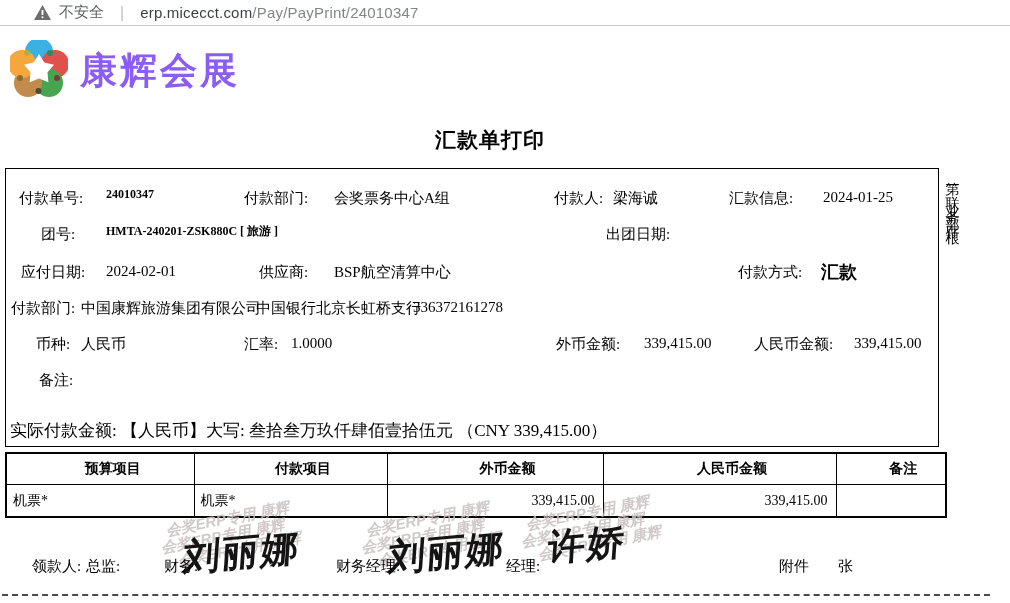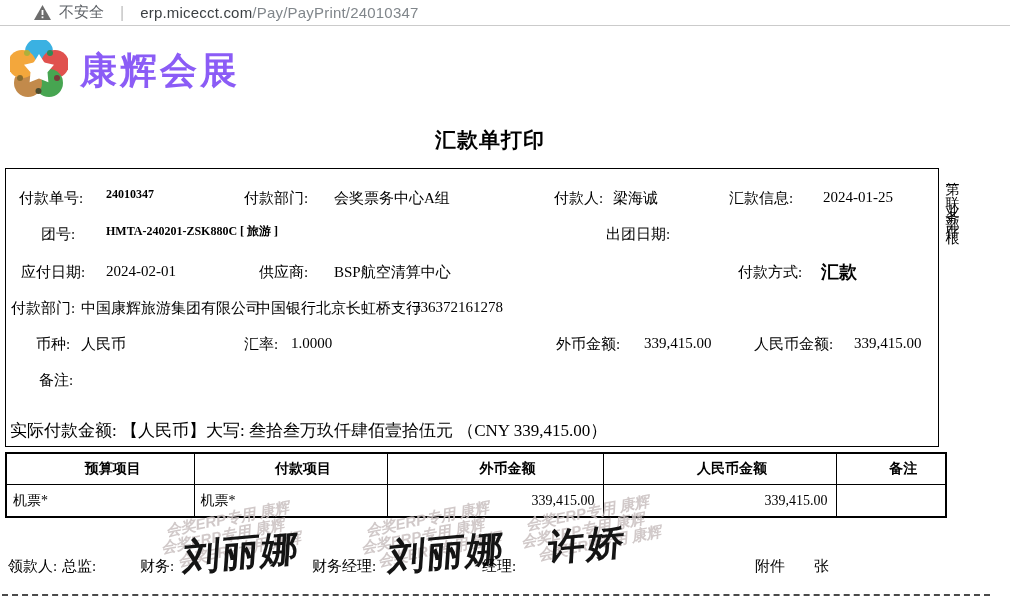--- a/index.html
+++ b/index.html
@@ -41,21 +41,21 @@
   
   table.items{position:absolute;left:5px;top:452px;border-collapse:collapse;table-layout:fixed;}
   table.items th,table.items td{border:1px solid #000;font-size:14px;overflow:hidden;}
   table.items{border:2px solid #000;}
   table.items th{height:28px;font-weight:bold;text-align:center;padding-left:26px;}
   table.items td{height:29px;}
   .c0{width:188px;} .c1{width:193px;} .c2{width:216px;} .c3{width:233px;} .c4{width:110px;}
   td.left{text-align:left;padding-left:6px;}
   td.right{text-align:right;padding-right:8px;}
   
-  .foot{position:absolute;top:557px;font-size:15px;white-space:nowrap;}
+  .foot{position:absolute;top:557px;font-size:15px;white-space:nowrap;margin-left:24px;}
   .signature{
     position:absolute;font-size:37px;font-weight:bold;color:#141414;
     font-family:"DejaVu Serif",serif;transform:rotate(-5deg) skewX(-9deg);
     letter-spacing:2px;white-space:nowrap;
   }
   .wm{
     position:absolute;color:#c9c0c0;font-style:italic;font-weight:bold;
     font-family:"Liberation Sans","DejaVu Sans",sans-serif;font-size:15px;line-height:16px;
     transform:rotate(-11deg);white-space:nowrap;opacity:.85;
   }

